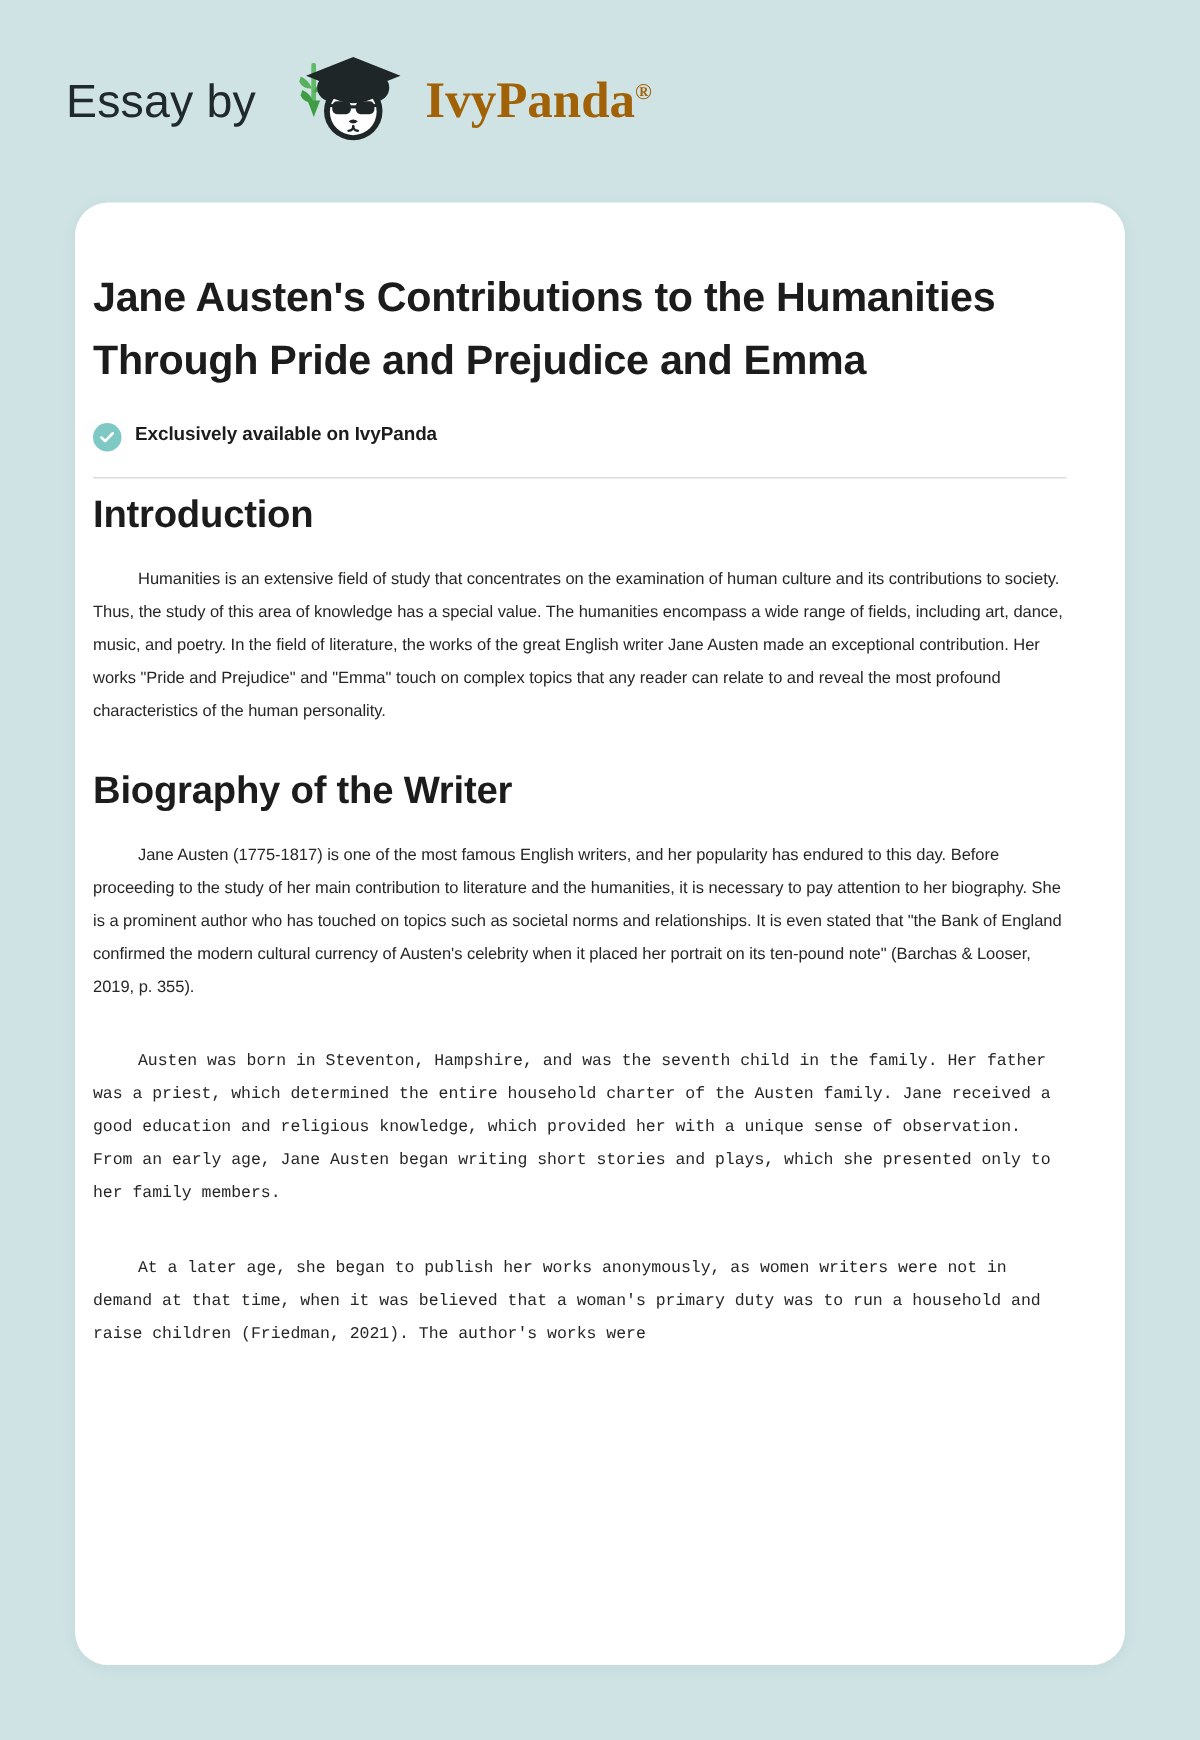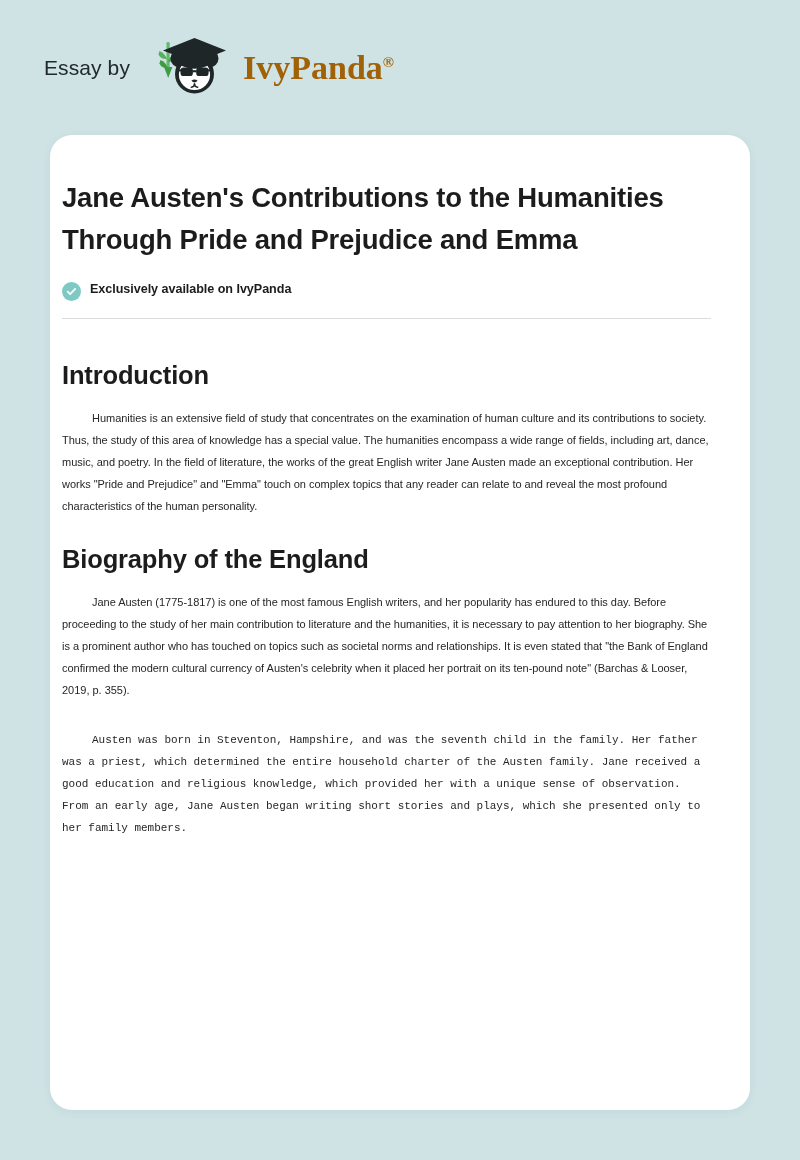--- a/index.html
+++ b/index.html
@@ -22,21 +22,21 @@
     left: 0;
     top: 0;
     width: 800px;
     height: 135px;
     display: flex;
     align-items: center;
     padding-left: 44px;
     box-sizing: border-box;
   }
   .essay-by {
-    font-size: 21px;
+    font-size: 31px;
     font-weight: 300;
     color: #20292b;
     letter-spacing: 0.1px;
     line-height: 1;
     white-space: nowrap;
   }
   .brand-lockup {
     display: flex;
     align-items: center;
     margin-left: 17px;
@@ -121,21 +121,21 @@
     margin-top: 17px;
     height: 1px;
     background: #dcdcdc;
     width: 649px;
   }
 
   .section-heading {
     font-size: 25.5px;
     font-weight: bold;
     color: #1c1c1c;
-    margin: 40px 0 0 0;
+    margin: 8px 0 0 0;
     letter-spacing: -0.15px;
     line-height: 32px;
   }
   .section-heading.tight-top { margin-top: 26px; }
 
   .body-paragraph {
     font-size: 11px;
     line-height: 22px;
     color: #262626;
     margin: 16px 0 0 0;
@@ -208,18 +208,19 @@
         </svg>
       </span>
       <span class="exclusive-label">Exclusively available on IvyPanda</span>
     </div>
 
     <div class="divider"></div>
 
     <h2 class="section-heading">Introduction</h2>
     <p class="body-paragraph">Humanities is an extensive field of study that concentrates on the examination of human culture and its contributions to society. Thus, the study of this area of knowledge has a special value. The humanities encompass a wide range of fields, including art, dance, music, and poetry. In the field of literature, the works of the great English writer Jane Austen made an exceptional contribution. Her works "Pride and Prejudice" and "Emma" touch on complex topics that any reader can relate to and reveal the most profound characteristics of the human personality.</p>
 
-    <h2 class="section-heading tight-top">Biography of the England</h2>
+    <h2 class="section-heading tight-top">Biography of the Writer</h2>
     <p class="body-paragraph">Jane Austen (1775-1817) is one of the most famous English writers, and her popularity has endured to this day. Before proceeding to the study of her main contribution to literature and the humanities, it is necessary to pay attention to her biography. She is a prominent author who has touched on topics such as societal norms and relationships. It is even stated that "the Bank of England confirmed the modern cultural currency of Austen's celebrity when it placed her portrait on its ten-pound note" (Barchas &amp; Looser, 2019, p. 355).</p>
     <p class="body-paragraph follow">Austen was born in Steventon, Hampshire, and was the seventh child in the family. Her father was a priest, which determined the entire household charter of the Austen family. Jane received a good education and religious knowledge, which provided her with a unique sense of observation. From an early age, Jane Austen began writing short stories and plays, which she presented only to her family members.</p>
+    <p class="body-paragraph follow">At a later age, she began to publish her works anonymously, as women writers were not in demand at that time, when it was believed that a woman's primary duty was to run a household and raise children (Friedman, 2021). The author's works were</p>
 
   </div>
 </div>
 
 </body></html>

